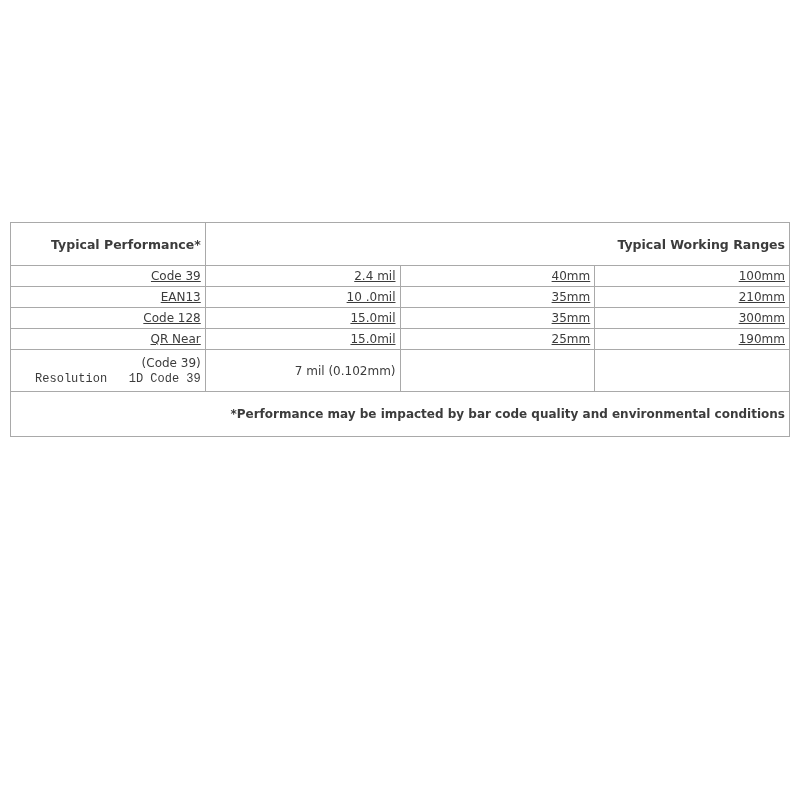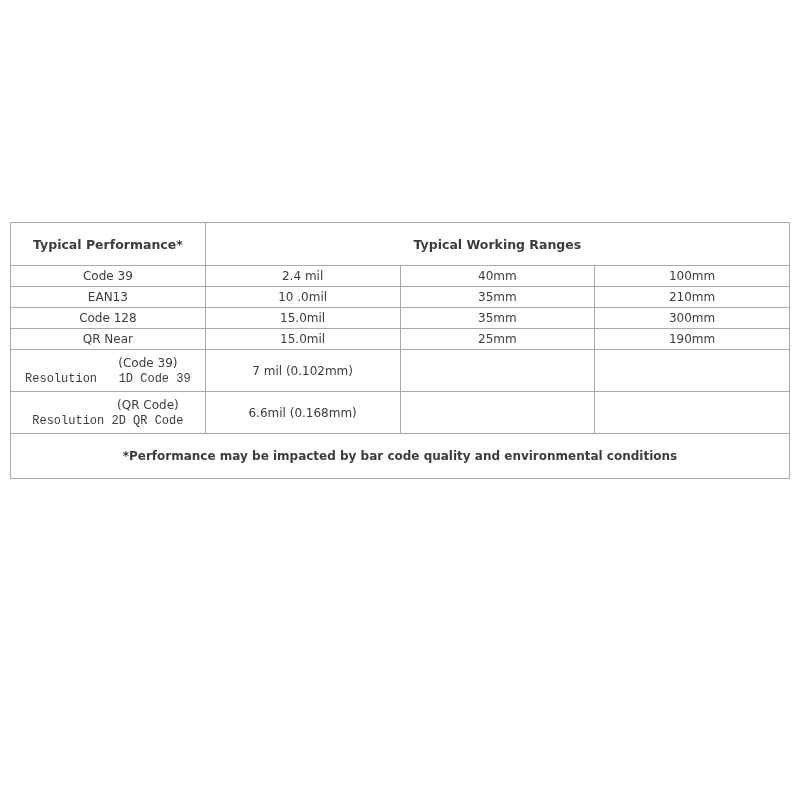--- a/index.html
+++ b/index.html
@@ -12,31 +12,31 @@
   .page { position: relative; width: 800px; height: 800px; background: #ffffff; overflow: hidden; }
   table.spec-table {
     position: absolute;
     left: 10px; top: 222px;
     width: 780px;
     border-collapse: collapse;
     table-layout: fixed;
   }
   .spec-table td {
     border: 1px solid #a9a9a9;
-    text-align: center;
+    text-align: right;
     vertical-align: middle;
     font-size: 12px;
     color: #3c3c3c;
     padding: 1px 4px;
     overflow: hidden;
   }
   .bold { font-weight: bold; }
   .r-head1 td { height: 43px; font-size: 12.5px; }
   .r-head2 td { height: 23px; }
-  .r-data td { height: 21px; }
+  .r-data td { height: 21px; text-decoration: underline; }
   .r-res td  { height: 42px; }
   .r-foot td { height: 45px; }
   .res-line1 { padding-left: 80px; line-height: 16px; }
   .res-line2 { white-space: pre-wrap; line-height: 16px; font-family: Liberation Mono, monospace; }
 </style>
 </head>
 <body>
 
 <div class="page">
   <table class="spec-table">
@@ -87,28 +87,19 @@
     <tr class="r-res">
       <td>
         <div class="res-line1">(Code 39)</div>
         <div class="res-line2">Resolution   1D Code 39</div>
       </td>
       <td>7 mil (0.102mm)</td>
       <td></td>
       <td></td>
     </tr>
 
-    <tr class="r-res">
-      <td>
-        <div class="res-line1">(QR Code)</div>
-        <div class="res-line2">Resolution 2D QR Code</div>
-      </td>
-      <td>6.6mil (0.168mm)</td>
-      <td></td>
-      <td></td>
-    </tr>
 
     <tr class="r-foot">
       <td colspan="4" class="bold">*Performance may be impacted by bar code quality and environmental conditions</td>
     </tr>
   </tbody>
     </table>
 </div>
 
 </body></html>

